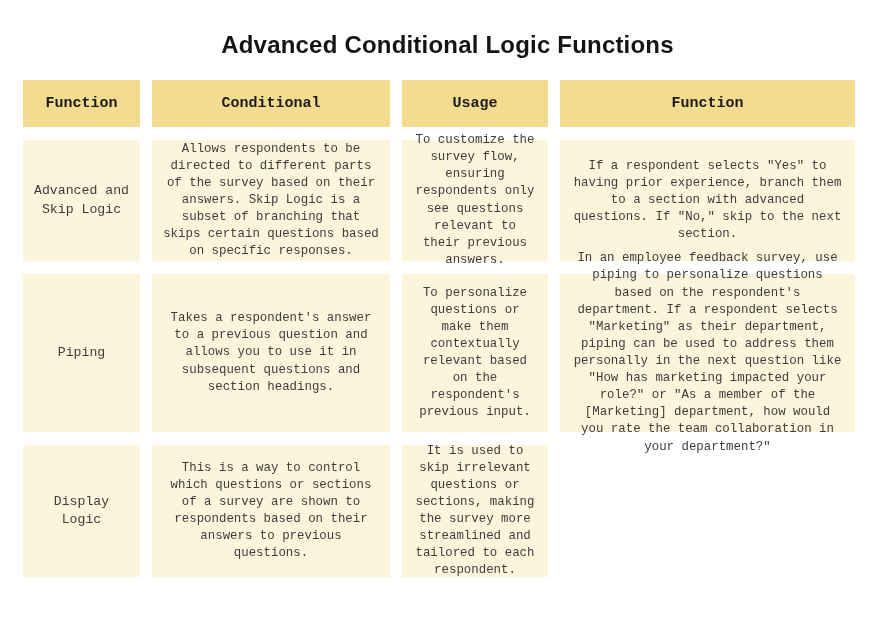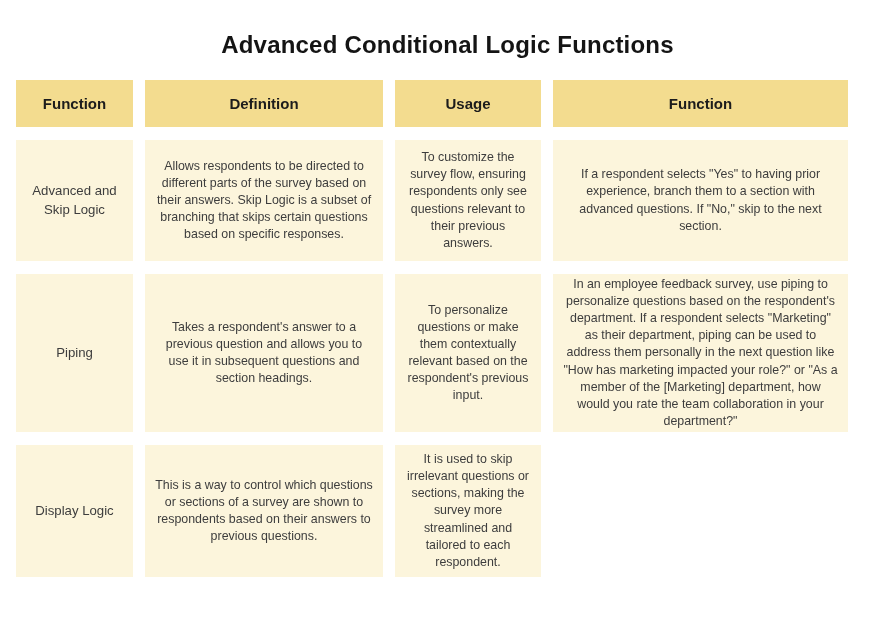--- a/index.html
+++ b/index.html
@@ -18,25 +18,25 @@
     overflow:hidden;
   }
   .page{position:relative;width:895px;height:633px;padding-left:41px;}
   .title{
     position:absolute;top:31px;left:0;width:895px;
     text-align:center;
     font-size:24px;font-weight:700;color:var(--title-color);
     letter-spacing:0.2px;
   }
   .table{
-    position:absolute;top:80px;left:16px;
+    position:absolute;top:80px;left:23px;
     display:grid;
     grid-template-columns:117px 238px 146px 295px;
     grid-template-rows:47px 121px 158px 132px;
-    column-gap:12px;row-gap:13px;
+    column-gap:12px;row-gap:13px;font-family:Liberation Mono, monospace;
   }
   .cell{
     display:flex;align-items:center;justify-content:center;
     text-align:center;
     padding:8px 10px;
   }
   .cell.header{
     background:var(--header-bg);
     font-weight:700;font-size:15px;color:var(--header-text);
   }
@@ -48,21 +48,21 @@
 </style>
 </head>
 <body>
 
 <div class="page">
   <h1 class="title">Advanced Conditional Logic Functions</h1>
 
   <div class="table">
 
     <div class="cell header">Function</div>
-    <div class="cell header">Definition</div>
+    <div class="cell header">Conditional</div>
     <div class="cell header">Usage</div>
     <div class="cell header">Function</div>
 
     <div class="cell body fn">Advanced and Skip Logic</div>
     <div class="cell body">Allows respondents to be directed to different parts of the survey based on their answers. Skip Logic is a subset of branching that skips certain questions based on specific responses.</div>
     <div class="cell body">To customize the survey flow, ensuring respondents only see questions relevant to their previous answers.</div>
     <div class="cell body">If a respondent selects "Yes" to having prior experience, branch them to a section with advanced questions. If "No," skip to the next section.</div>
 
     <div class="cell body fn">Piping</div>
     <div class="cell body">Takes a respondent's answer to a previous question and allows you to use it in subsequent questions and section headings.</div>

